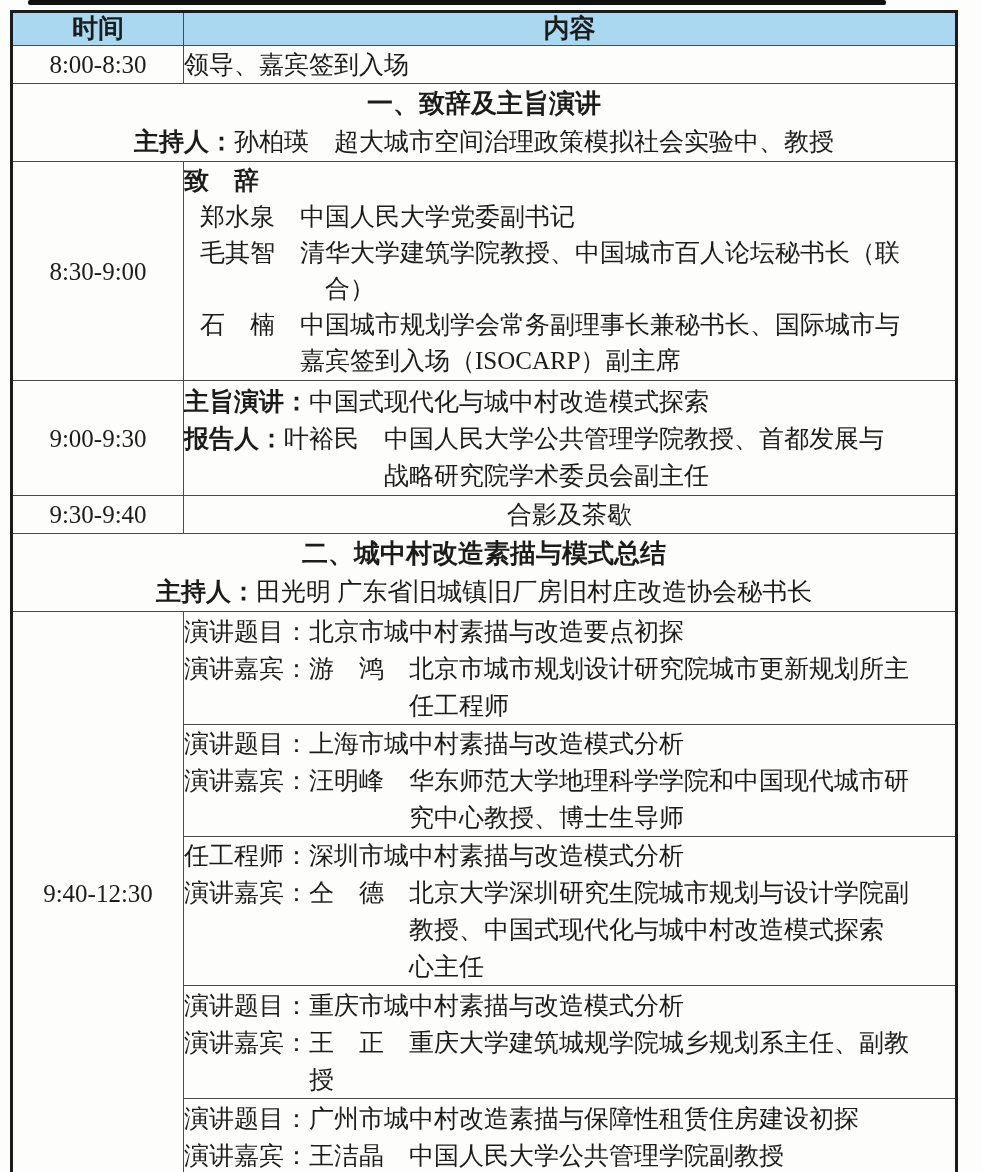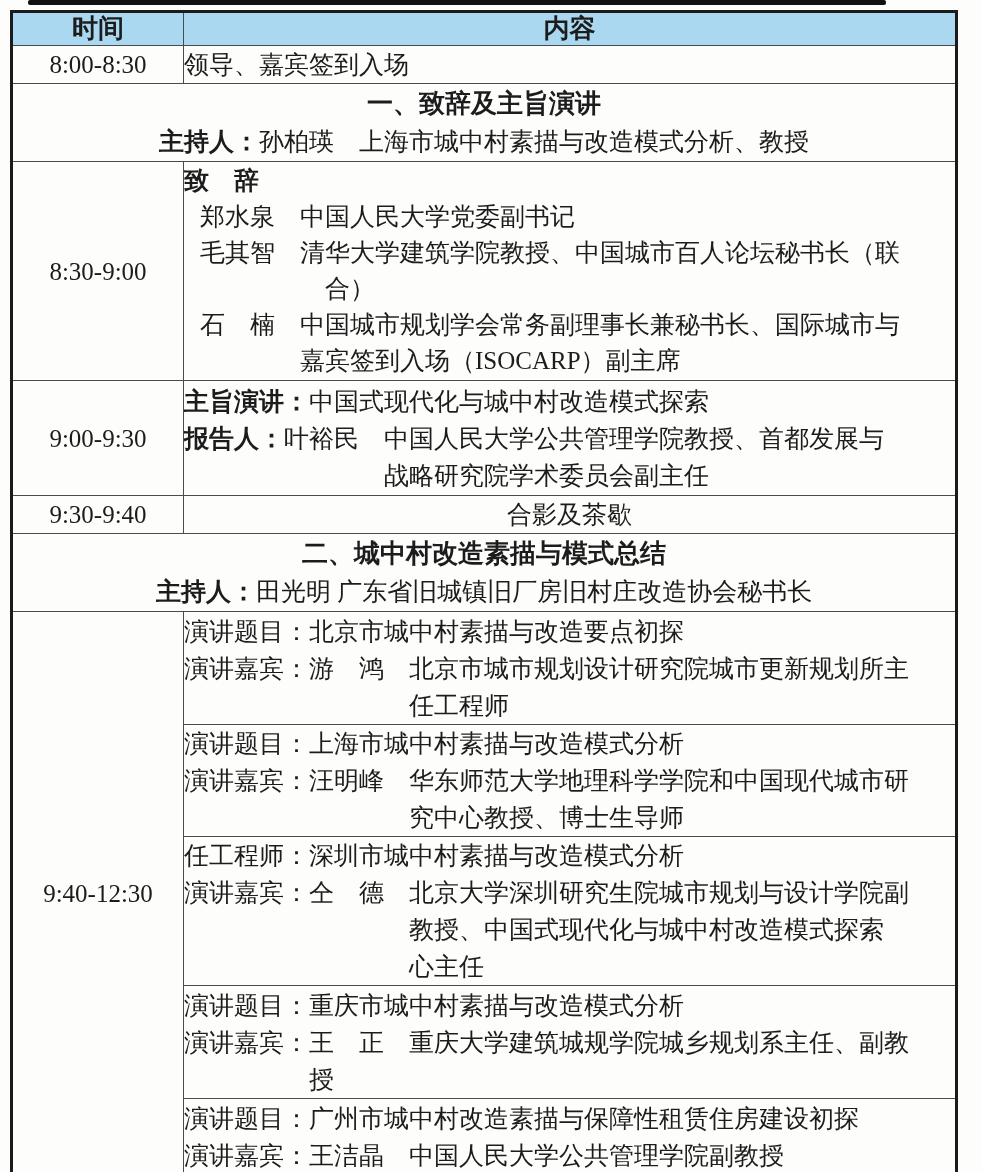--- a/index.html
+++ b/index.html
@@ -84,21 +84,21 @@
       <td class="time-cell">8:00-8:30</td>
       <td class="lt">
         <div class="line">领导、嘉宾签到入场</div>
       </td>
     </tr>
 
     <tr class="r-sec">
       <td colspan="2">
         <div class="sec-inner">
           <div class="center sec-title">一、致辞及主旨演讲</div>
-          <div class="center"><span class="b">主持人：</span><span>孙柏瑛　上海市城中村素描与改造模式分析、教授</span></div>
+          <div class="center"><span class="b">主持人：</span><span>孙柏瑛　超大城市空间治理政策模拟社会实验中、教授</span></div>
         </div>
       </td>
     </tr>
 
     <tr class="r-speeches">
       <td class="time-cell">8:30-9:00</td>
       <td class="lt">
         <div class="speech-heading">致　辞</div>
         <div class="line">郑水泉　中国人民大学党委副书记</div>
         <div class="line">毛其智　清华大学建筑学院教授、中国城市百人论坛秘书长（联</div>

